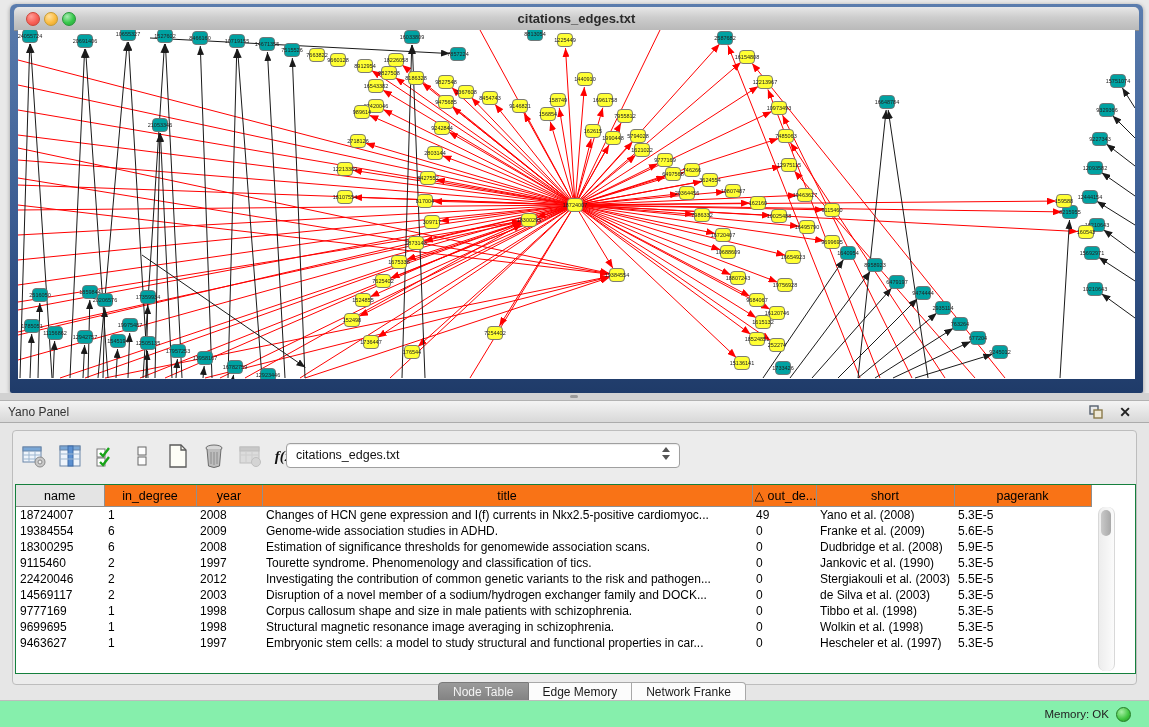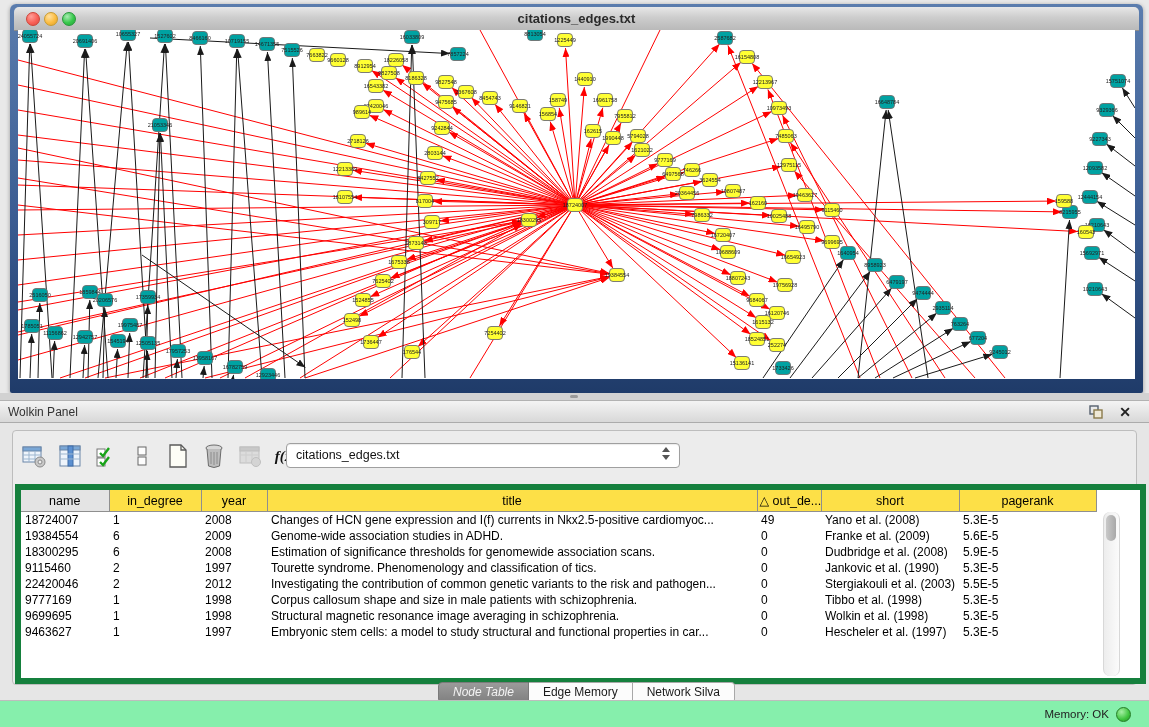--- a/index.html
+++ b/index.html
@@ -31,34 +31,34 @@
   
   #toolbar{position:absolute;left:8px;top:8px;height:34px;display:flex;align-items:center;gap:10px;}
   .tool{width:26px;height:26px;display:flex;align-items:center;justify-content:center;}
   #fx-icon{font-family:"Liberation Serif",serif;font-style:italic;font-weight:bold;font-size:15px;color:#111;}
   #table-selector{position:absolute;left:273px;top:12px;width:392px;height:23px;background:#fff;border:1px solid #9f9f9f;border-radius:4px;box-shadow:inset 0 1px 1px rgba(0,0,0,.08);}
   #table-selector-text{position:absolute;left:9px;top:4px;font-size:12.5px;color:#111;}
   #combo-arrows{position:absolute;right:7px;top:3px;width:10px;height:16px;}
   #combo-arrows .up{width:0;height:0;border-left:4px solid transparent;border-right:4px solid transparent;border-bottom:5px solid #555;margin-bottom:3px;}
   #combo-arrows .dn{width:0;height:0;border-left:4px solid transparent;border-right:4px solid transparent;border-top:5px solid #555;}
   
-  #table-wrap{position:absolute;left:2px;top:53px;width:1119px;height:188px;background:#fff;border:6px solid #15803d;overflow:hidden;}
+  #table-wrap{position:absolute;left:2px;top:53px;width:1119px;height:188px;background:#fff;border:1px solid #15803d;overflow:hidden;}
   table{border-collapse:collapse;table-layout:fixed;width:1075px;font-size:12px;color:#000;}
-  th{height:21px;background:#fde047;border:1px solid #8f8f8f;border-top:none;font-weight:normal;font-size:12.5px;text-align:center;padding:0 2px;overflow:hidden;white-space:nowrap;}
+  th{height:21px;background:#f97316;border:1px solid #8f8f8f;border-top:none;font-weight:normal;font-size:12.5px;text-align:center;padding:0 2px;overflow:hidden;white-space:nowrap;}
   th:first-child{background:#e4e4e4;border-left:none;}
   td{height:16px;padding:0 4px;white-space:nowrap;overflow:hidden;}
   
   #v-scroll{position:absolute;left:1082px;top:22px;width:15px;height:164px;background:linear-gradient(90deg,#ededed,#fbfbfb);border-left:1px solid #d8d8d8;border-right:1px solid #d8d8d8;border-radius:7px;}
   #v-thumb{position:absolute;left:2px;top:3px;width:10px;height:26px;background:linear-gradient(90deg,#c9c9c9,#a8a8a8);border-radius:6px;}
   
   #tabs{position:absolute;left:425px;top:251px;height:21px;display:flex;}
   .tab{height:19px;line-height:19px;padding:0 14px;font-size:12px;background:#fcfcfc;color:#1a1a1a;border:1px solid #a8a8a8;border-left:none;}
   .tab.first{border-left:1px solid #a8a8a8;border-radius:4px 0 0 4px;}
   .tab.last{border-radius:0 4px 4px 0;}
-  .tab.selected{background:linear-gradient(180deg,#9b9b9b,#808080);color:#f3f3f3;border-color:#7a7a7a;font-style:italic;}
+  .tab.selected{background:linear-gradient(180deg,#9b9b9b,#808080);color:#f3f3f3;border-color:#7a7a7a;}
   
   #status-bar{position:absolute;left:0;top:700px;width:1149px;height:27px;background:#86efac;border-top:1px solid #bdbdbd;}
   #memory-label{position:absolute;right:40px;top:7px;font-size:11.5px;color:#222;}
   #memory-dot{position:absolute;right:18px;top:6px;width:13px;height:13px;border-radius:50%;
     background:radial-gradient(circle at 35% 30%,#a5f0a5,#3ec43e 60%,#2a8f2a);border:1px solid #247c24;}
 </style>
 </head>
 <body>
 
 <div id="net-window">
@@ -727,21 +727,21 @@
         </g>
     </svg>
   </div>
 </div>
 
 <div id="splitter">
   <div id="splitter-grip"></div>
 </div>
 
 <div id="panel-bar">
-  <span id="panel-bar-title">Wolkin Panel</span>
+  <span id="panel-bar-title">Yano Panel</span>
   <svg id="float-icon" viewBox="0 0 14 14">
     <rect x="1" y="1" width="8" height="8" fill="none" stroke="#55606e" stroke-width="1.4"></rect>
     <rect x="5" y="5" width="8" height="8" fill="#efe9d7" stroke="#8a7a4a" stroke-width="1.4"></rect>
   </svg>
   <span id="close-icon">✕</span>
 </div>
 
 <div id="panel-body">
   <div id="inner-panel">
 
@@ -857,20 +857,29 @@
             <tr>
               <td>22420046</td>
               <td>2</td>
               <td>2012</td>
               <td>Investigating the contribution of common genetic variants to the risk and pathogen...</td>
               <td>0</td>
               <td>Stergiakouli et al. (2003)</td>
               <td>5.5E-5</td>
             </tr>
             <tr>
+              <td>14569117</td>
+              <td>2</td>
+              <td>2003</td>
+              <td>Disruption of a novel member of a sodium/hydrogen exchanger family and DOCK...</td>
+              <td>0</td>
+              <td>de Silva et al. (2003)</td>
+              <td>5.3E-5</td>
+            </tr>
+            <tr>
               <td>9777169</td>
               <td>1</td>
               <td>1998</td>
               <td>Corpus callosum shape and size in male patients with schizophrenia.</td>
               <td>0</td>
               <td>Tibbo et al. (1998)</td>
               <td>5.3E-5</td>
             </tr>
             <tr>
               <td>9699695</td>
@@ -893,21 +902,21 @@
           </tbody>
       </table>
       <div id="v-scroll">
         <div id="v-thumb"></div>
       </div>
     </div>
 
     <div id="tabs">
       <div class="tab first selected">Node Table</div>
       <div class="tab">Edge Memory</div>
-      <div class="tab last">Network Silva</div>
+      <div class="tab last">Network Franke</div>
     </div>
   </div>
 </div>
 
 <div id="status-bar">
   <span id="memory-label">Memory: OK</span>
   <div id="memory-dot"></div>
 </div>
 
 </body></html>

